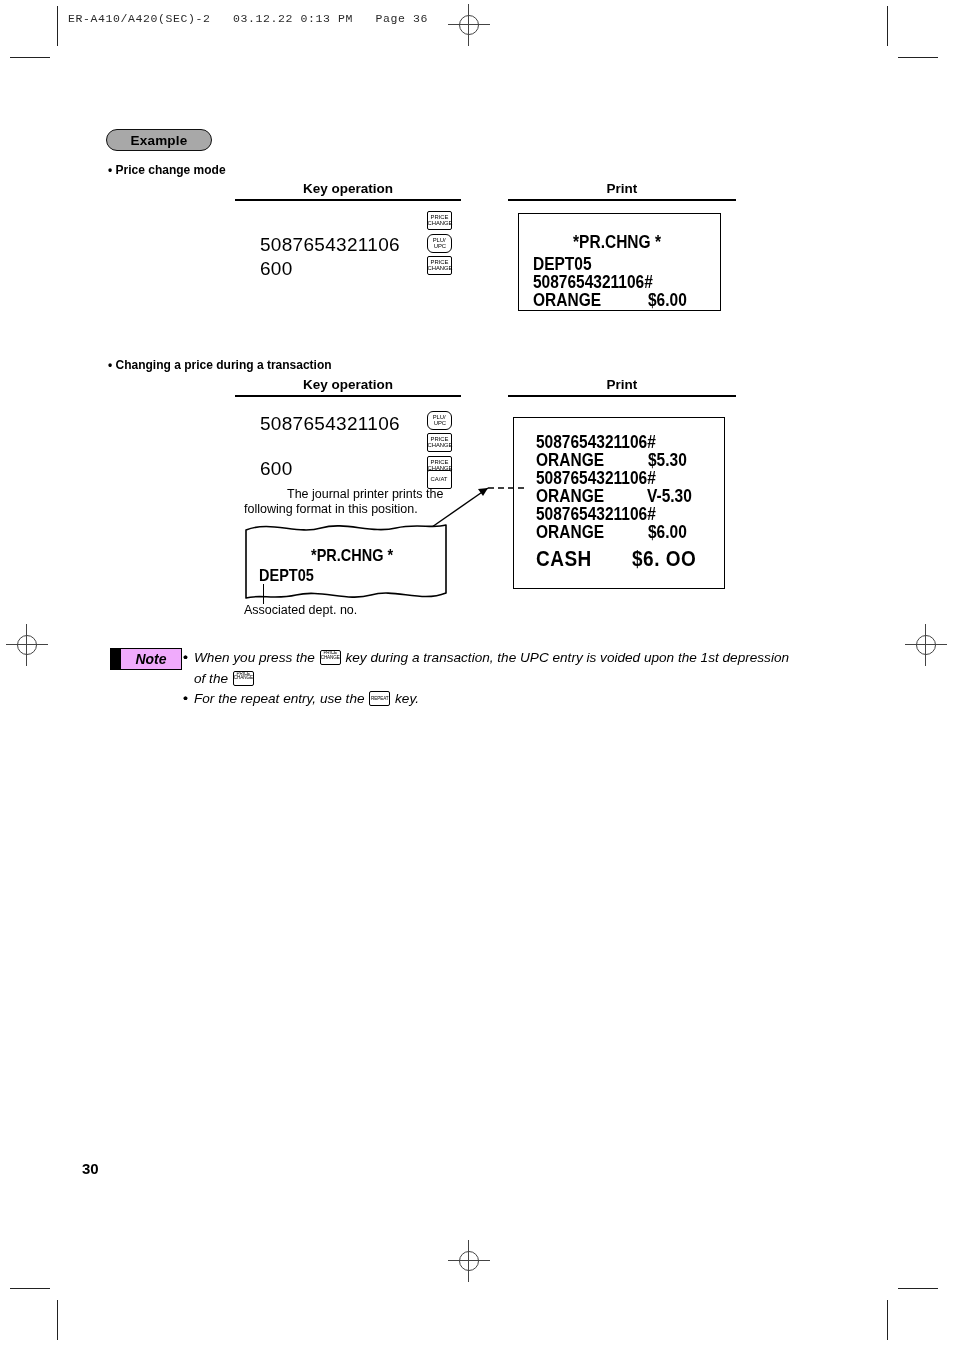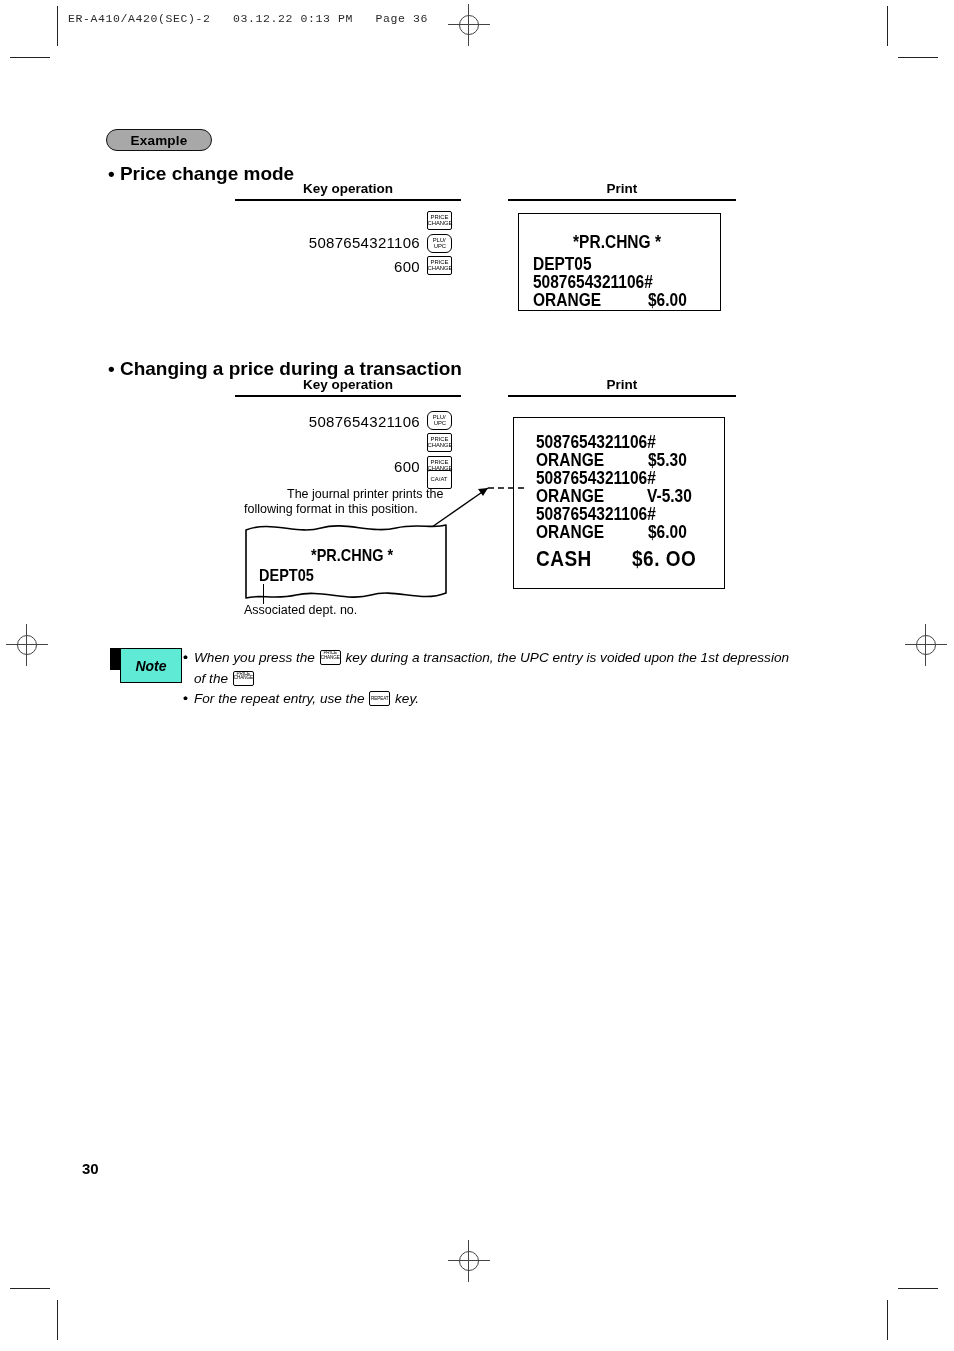--- a/index.html
+++ b/index.html
@@ -40,34 +40,34 @@
     background: #a8a8a8;
     border: 1.5px solid #111;
     border-radius: 11px;
     display: flex; align-items: center; justify-content: center;
     font-weight: bold; font-size: 13.5px; color: #000;
     letter-spacing: .2px;
   }
 
   .bullet-head {
     position: absolute;
-    font-weight: bold; font-size: 19px; color: #000;
+    font-weight: bold; font-size: 12px; color: #000;
   }
 
   .col-title {
     position: absolute;
     font-weight: bold; font-size: 13.5px;
     text-align: center;
   }
   .col-rule { position: absolute; height: 1.5px; background: #000; }
 
   
   .keyop-num {
     position: absolute;
-    font-size: 15px; text-align: right; letter-spacing: .3px;
+    font-size: 19px; text-align: left; letter-spacing: .3px;
   }
 
   .key {
     position: absolute;
     border: 1px solid #000;
     background: #fff;
     display: flex; flex-direction: column;
     align-items: center; justify-content: center;
     font-family: "Liberation Sans", sans-serif;
     line-height: 1.0;
@@ -122,22 +122,22 @@
 
   .caption { position: absolute; font-size: 12.5px; }
   .tick { position: absolute; width: 1px; background: #000; }
 
   .leader { position: absolute; }
 
   
   .note-badge { position: absolute; left: 110px; top: 648px; width: 72px; height: 22px; }
   .note-badge .blk { position: absolute; left: 0; top: 0; width: 16px; height: 22px; background: #000; }
   .note-badge .bx {
-    position: absolute; left: 10px; top: 0; width: 62px; height: 35px;
-    border: 1.5px solid #000; background: #5eead4;
+    position: absolute; left: 10px; top: 0; width: 62px; height: 22px;
+    border: 1.5px solid #000; background: #f0abfc;
     display: flex; align-items: center; justify-content: center;
     font-weight: bold; font-style: italic; font-size: 14px;
   }
   .note-list {
     position: absolute; left: 183px; top: 648px; width: 620px;
     font-style: italic; font-size: 13.6px; line-height: 1.52;
   }
   .note-item { position: relative; padding-left: 11px; margin-bottom: 0px; }
   .note-item .dot { position: absolute; left: 0; top: 0; }
 

